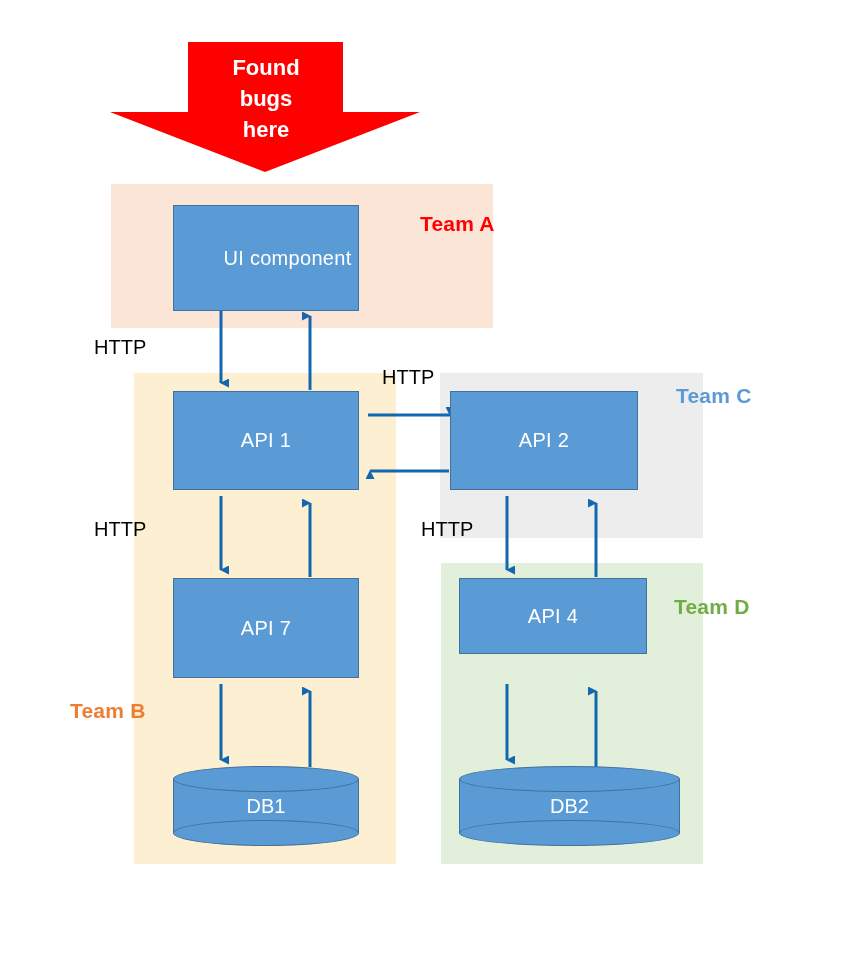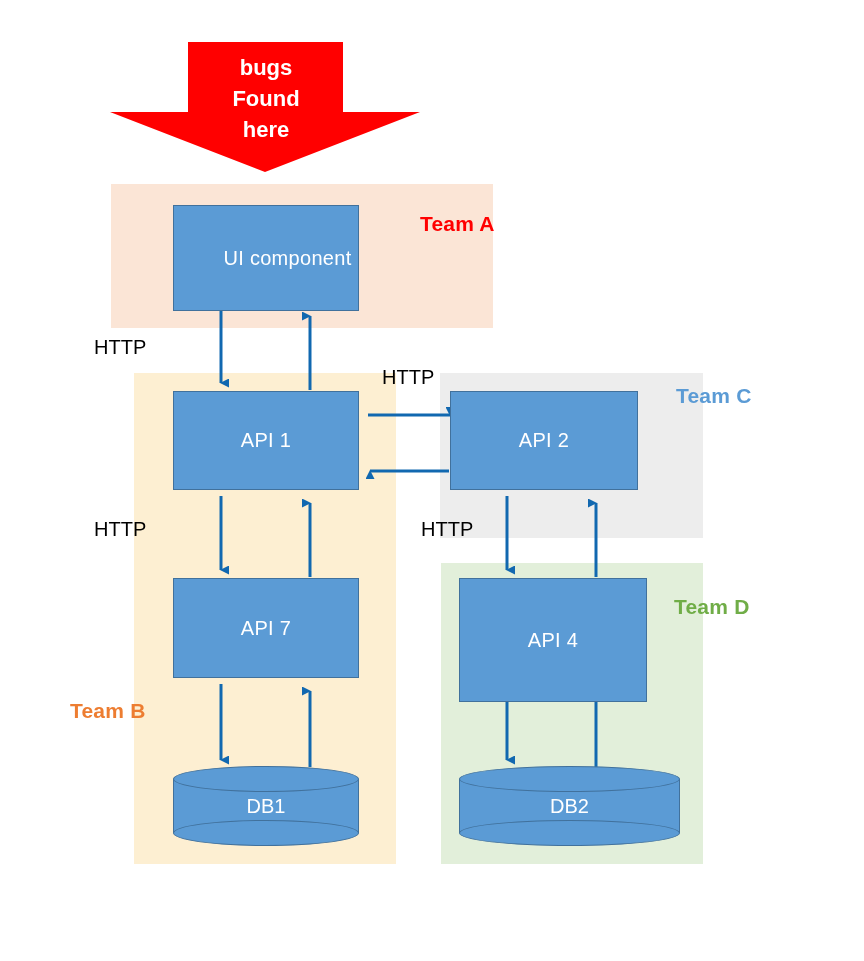--- a/index.html
+++ b/index.html
@@ -178,22 +178,22 @@
       <line x1="507" y1="684" x2="507" y2="760" marker-end="url(#ah-down)"></line>
 
       <line x1="596" y1="767" x2="596" y2="691" marker-end="url(#ah-up)"></line>
     </g>
   </svg>
 
   <svg class="red-arrow-svg" viewBox="0 0 320 132" xmlns="http://www.w3.org/2000/svg">
     <polygon points="83,0 238,0 238,70 315,70 160,130 5,70 83,70" fill="#FF0000"></polygon>
   </svg>
   <div class="red-arrow-text">
+    <div>Found</div>
     <div>bugs</div>
-    <div>Found</div>
     <div>here</div>
   </div>
 
   <div class="team-label" style="left:420px; top:212px; color:#FF0000;">Team A</div>
 
   <div class="team-label" style="left:70px; top:699px; color:#ED7D31;">Team B</div>
 
   <div class="team-label" style="left:676px; top:384px; color:#5B9BD5;">Team C</div>
 
   <div class="team-label" style="left:674px; top:595px; color:#70AD47;">Team D</div>
@@ -207,21 +207,21 @@
   </div>
 
   <div class="node-box" style="left:450px; top:391px; width:188px; height:99px;">
     <span>API 2</span>
   </div>
 
   <div class="node-box" style="left:173px; top:578px; width:186px; height:100px;">
     <span>API 7</span>
   </div>
 
-  <div class="node-box" style="left:459px; top:578px; width:188px; height:124px;">
+  <div class="node-box" style="left:459px; top:578px; width:188px; height:76px;">
     <span>API 4</span>
   </div>
 
   <div class="db-cyl" style="left:173px; top:766px; width:186px; height:80px;text-align:right;">
     <div class="cyl-body"></div>
     <div class="cyl-bottom"></div>
     <div class="cyl-top"></div>
     <div class="cyl-label">DB1</div>
   </div>
 

